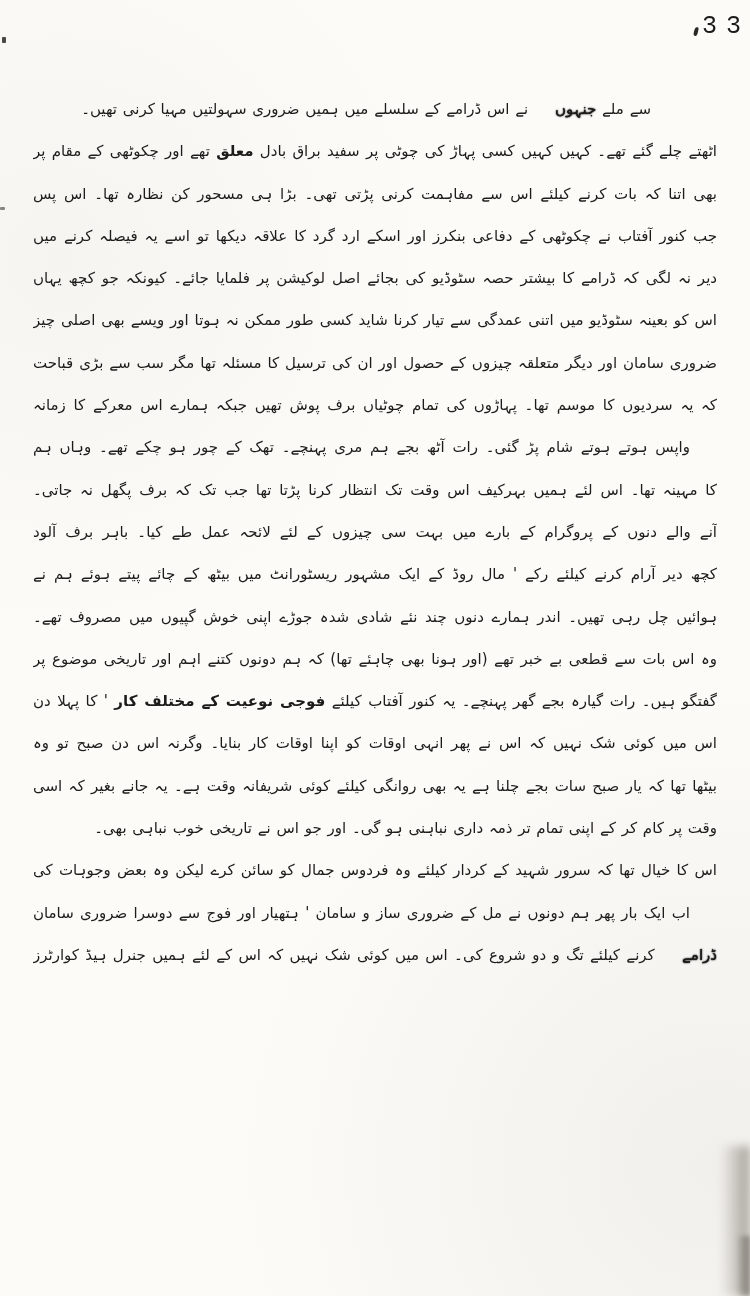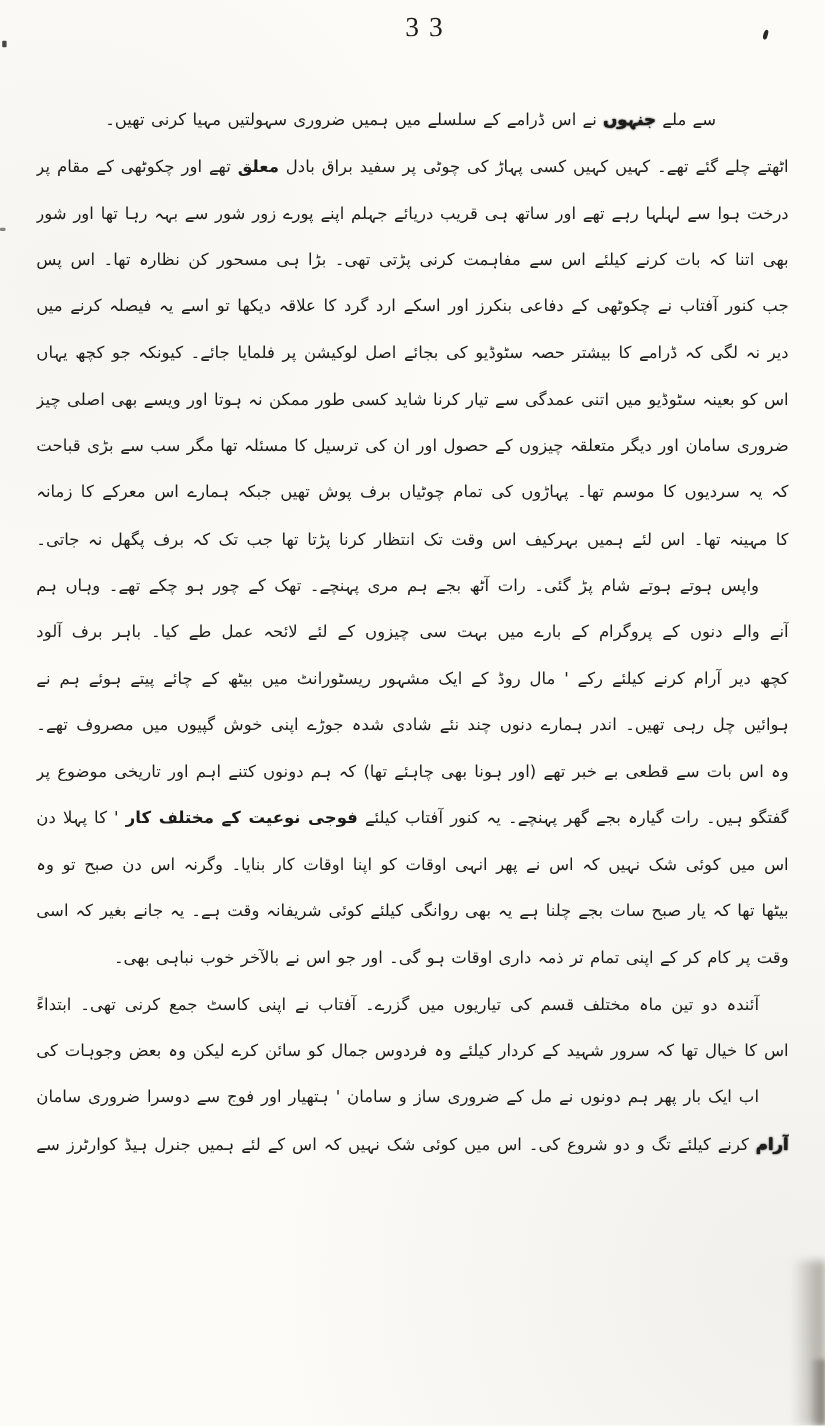--- a/index.html
+++ b/index.html
@@ -10,38 +10,38 @@
   }
   .page{position:absolute;inset:0;}
   
   .page::before{
     content:"";position:absolute;inset:0;pointer-events:none;
     background:
       radial-gradient(circle at 8% 20%, rgba(120,120,115,0.05), transparent 30%),
       radial-gradient(circle at 95% 90%, rgba(110,105,95,0.08), transparent 35%);
   }
   .page-number{
-    position:absolute;top:12px;left:0;right:0;text-align:center;
-    font-family:Liberation Serif, serif;font-size:25px;color:#1c1a18;
+    position:absolute;top:12px;left:0;right:0;text-align:right;
+    font-family:Liberation Mono, monospace;font-size:25px;color:#1c1a18;
     letter-spacing:9px;direction:ltr;padding-left:30px;
   }
   .text-block{
     position:absolute;top:88px;right:33px;left:33px;
     direction:rtl;color:#1e1c1a;
   }
   .line{
     font-size:15px;line-height:42.3px;height:42.3px;overflow:hidden;
     text-align:justify;text-align-last:justify;
     word-spacing:1px;
   }
   .line.lead{padding-right:66px;text-align-last:right;}
   .line.start{padding-right:27px;}
   .line.end{text-align-last:right;}
   .bold{font-weight:bold;}
-  .smudge{font-weight:bold;text-shadow:0 0 2px rgba(10,10,10,0.85),0 0 1px #000;}
+  .smudge{font-weight:normal;text-shadow:0 0 2px rgba(10,10,10,0.85),0 0 1px #000;margin-left:21px;}
   
   .speck{position:absolute;background:#2a2826;}
   .speck.apostrophe{left:694px;top:27px;width:4px;height:9px;border-radius:60% 40% 50% 50%;transform:rotate(14deg);}
   .speck.dot-top-left{left:2px;top:37px;width:4px;height:6px;border-radius:1px;opacity:.85;}
   .speck.tick-left{left:0;top:207px;width:5px;height:3px;opacity:.55;border-radius:1px;}
   .corner-shadow{
     position:absolute;right:0;bottom:0;width:30px;height:150px;
     background:linear-gradient(to left, rgba(105,98,88,0.55), rgba(105,98,88,0.0));
     filter:blur(4px);
   }
@@ -57,38 +57,36 @@
 <div class="page">
   <div class="page-number">33</div>
 
   <span class="speck apostrophe"></span>
   <span class="speck dot-top-left"></span>
   <span class="speck tick-left"></span>
 
   <div class="text-block">
       <div class="line lead"><span class="">سے ملے </span><span class="smudge">جنہوں</span><span class=""> نے اس ڈرامے کے سلسلے میں ہمیں ضروری سہولتیں مہیا کرنی تھیں۔</span></div>
       <div class="line body"><span class="">اٹھتے چلے گئے تھے۔ کہیں کہیں کسی پہاڑ کی چوٹی پر سفید براق بادل </span><span class="bold">معلق</span><span class=""> تھے اور چکوٹھی کے مقام پر سرسبز</span></div>
-      <div class="line body"><span class="">درخت ہوا سے لہلہا رہے تھے اور ساتھ ہی قریب دریائے جہلم اپنے پورے زور شور سے بہہ رہا تھا اور شور</span></div>
       <div class="line body"><span class="">بھی اتنا کہ بات کرنے کیلئے اس سے مفاہمت کرنی پڑتی تھی۔ بڑا ہی مسحور کن نظارہ تھا۔ اس پس منظر میں</span></div>
       <div class="line body"><span class="">جب کنور آفتاب نے چکوٹھی کے دفاعی بنکرز اور اسکے ارد گرد کا علاقہ دیکھا تو اسے یہ فیصلہ کرنے میں قطعی</span></div>
       <div class="line body"><span class="">دیر نہ لگی کہ ڈرامے کا بیشتر حصہ سٹوڈیو کی بجائے اصل لوکیشن پر فلمایا جائے۔ کیونکہ جو کچھ یہاں میسر تھا</span></div>
       <div class="line body"><span class="">اس کو بعینہ سٹوڈیو میں اتنی عمدگی سے تیار کرنا شاید کسی طور ممکن نہ ہوتا اور ویسے بھی اصلی چیز اصلی ہوتی ہے</span></div>
       <div class="line body"><span class="">ضروری سامان اور دیگر متعلقہ چیزوں کے حصول اور ان کی ترسیل کا مسئلہ تھا مگر سب سے بڑی قباحت یہ تھی</span></div>
       <div class="line body"><span class="">کہ یہ سردیوں کا موسم تھا۔ پہاڑوں کی تمام چوٹیاں برف پوش تھیں جبکہ ہمارے اس معرکے کا زمانہ جولائی</span></div>
+      <div class="line start"><span class="">واپس ہوتے ہوتے شام پڑ گئی۔ رات آٹھ بجے ہم مری پہنچے۔ تھک کے چور ہو چکے تھے۔ وہاں ہم</span></div>
       <div class="line body"><span class="">کا مہینہ تھا۔ اس لئے ہمیں بہرکیف اس وقت تک انتظار کرنا پڑتا تھا جب تک کہ برف پگھل نہ جاتی۔</span></div>
-      <div class="line start"><span class="">واپس ہوتے ہوتے شام پڑ گئی۔ رات آٹھ بجے ہم مری پہنچے۔ تھک کے چور ہو چکے تھے۔ وہاں ہم</span></div>
       <div class="line body"><span class="">آنے والے دنوں کے پروگرام کے بارے میں بہت سی چیزوں کے لئے لائحہ عمل طے کیا۔ باہر برف آلود</span></div>
       <div class="line body"><span class="">کچھ دیر آرام کرنے کیلئے رکے ' مال روڈ کے ایک مشہور ریسٹورانٹ میں بیٹھ کے چائے پیتے ہوئے ہم نے</span></div>
       <div class="line body"><span class="">ہوائیں چل رہی تھیں۔ اندر ہمارے دنوں چند نئے شادی شدہ جوڑے اپنی خوش گپیوں میں مصروف تھے۔</span></div>
       <div class="line body"><span class="">وہ اس بات سے قطعی بے خبر تھے (اور ہونا بھی چاہئے تھا) کہ ہم دونوں کتنے اہم اور تاریخی موضوع پر محو</span></div>
       <div class="line body"><span class="">گفتگو ہیں۔ رات گیارہ بجے گھر پہنچے۔ یہ کنور آفتاب کیلئے </span><span class="bold">فوجی نوعیت کے مختلف کار</span><span class=""> ' کا پہلا دن تھا اور</span></div>
       <div class="line body"><span class="">اس میں کوئی شک نہیں کہ اس نے پھر انہی اوقات کو اپنا اوقات کار بنایا۔ وگرنہ اس دن صبح تو وہ حیران ہو</span></div>
       <div class="line body"><span class="">بیٹھا تھا کہ یار صبح سات بجے چلنا ہے یہ بھی روانگی کیلئے کوئی شریفانہ وقت ہے۔ یہ جانے بغیر کہ اسی شریفانہ</span></div>
-      <div class="line end"><span class="">وقت پر کام کر کے اپنی تمام تر ذمہ داری اوقات ہو گی۔ اور جو اس نے بالآخر خوب نباہی بھی۔</span></div>
-      <div class="line start"><span class="">آئندہ دو تین ماہ مختلف قسم کی تیاریوں میں گزرے۔ آفتاب نے اپنی کاسٹ جمع کرنی تھی۔ ابتداءً</span></div>
+      <div class="line end"><span class="">وقت پر کام کر کے اپنی تمام تر ذمہ داری نباہنی ہو گی۔ اور جو اس نے تاریخی خوب نباہی بھی۔</span></div>
       <div class="line body"><span class="">اس کا خیال تھا کہ سرور شہید کے کردار کیلئے وہ فردوس جمال کو سائن کرے لیکن وہ بعض وجوہات کی بناپر</span></div>
       <div class="line start"><span class="">اب ایک بار پھر ہم دونوں نے مل کے ضروری ساز و سامان ' ہتھیار اور فوج سے دوسرا ضروری سامان</span></div>
-      <div class="line body"><span class="smudge">آرام</span><span class=""> کرنے کیلئے تگ و دو شروع کی۔ اس میں کوئی شک نہیں کہ اس کے لئے ہمیں جنرل ہیڈ کوارٹرز سے</span></div>
+      <div class="line body"><span class="smudge">ڈرامے</span><span class=""> کرنے کیلئے تگ و دو شروع کی۔ اس میں کوئی شک نہیں کہ اس کے لئے ہمیں جنرل ہیڈ کوارٹرز سے</span></div>
     </div>
 
   <div class="corner-shadow"></div>
   <div class="corner-shadow2"></div>
 </div>
 
 </body></html>

